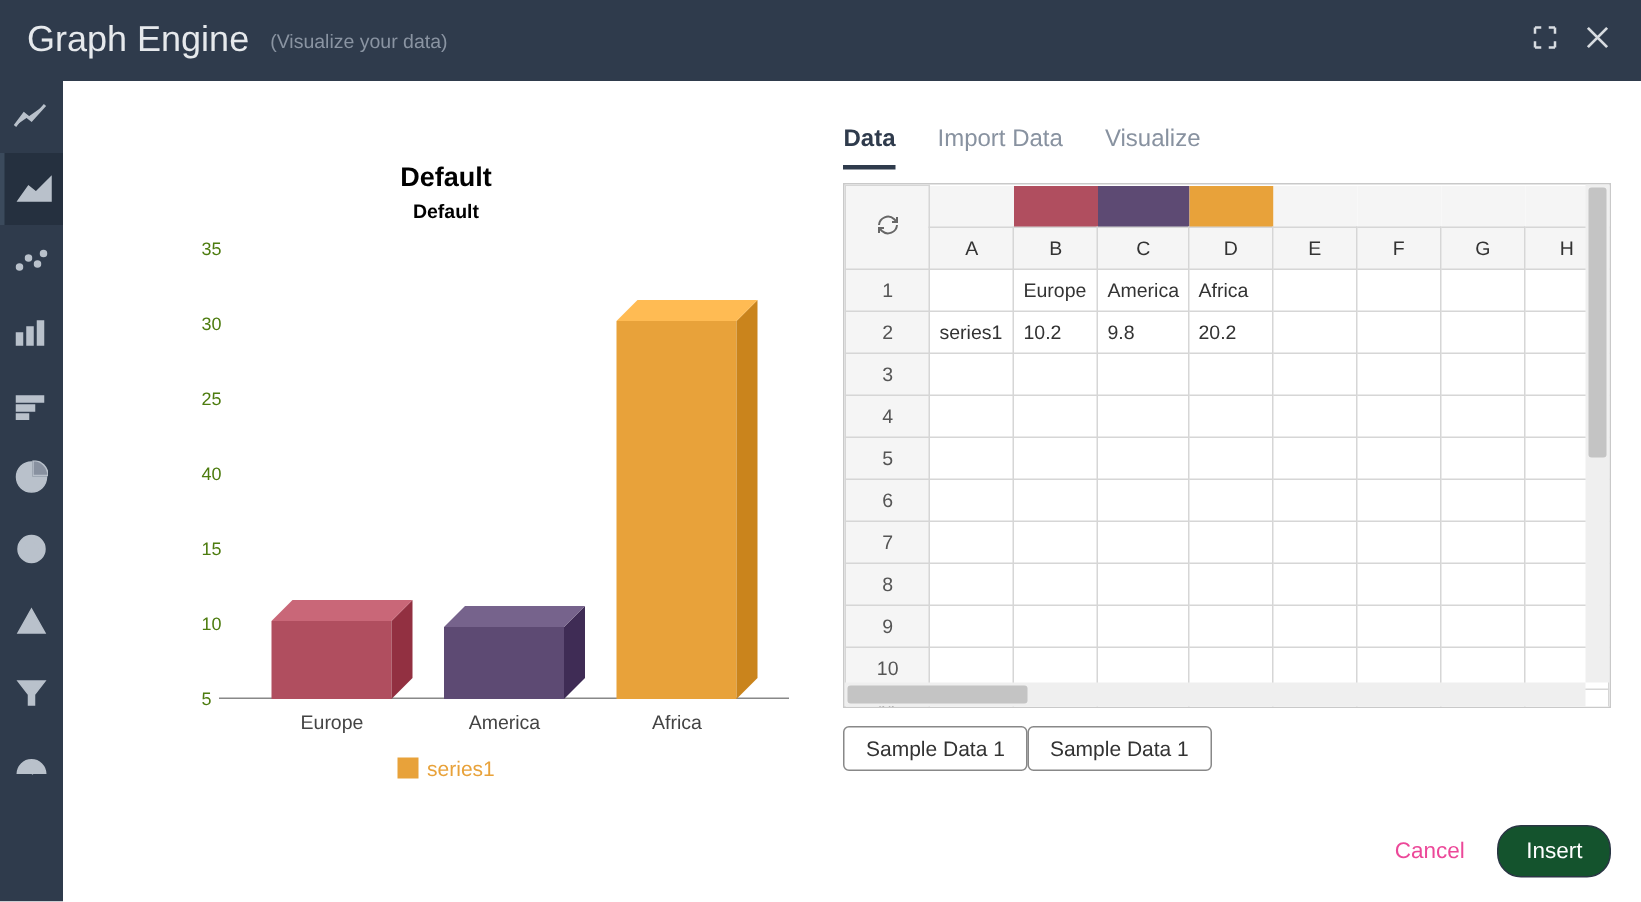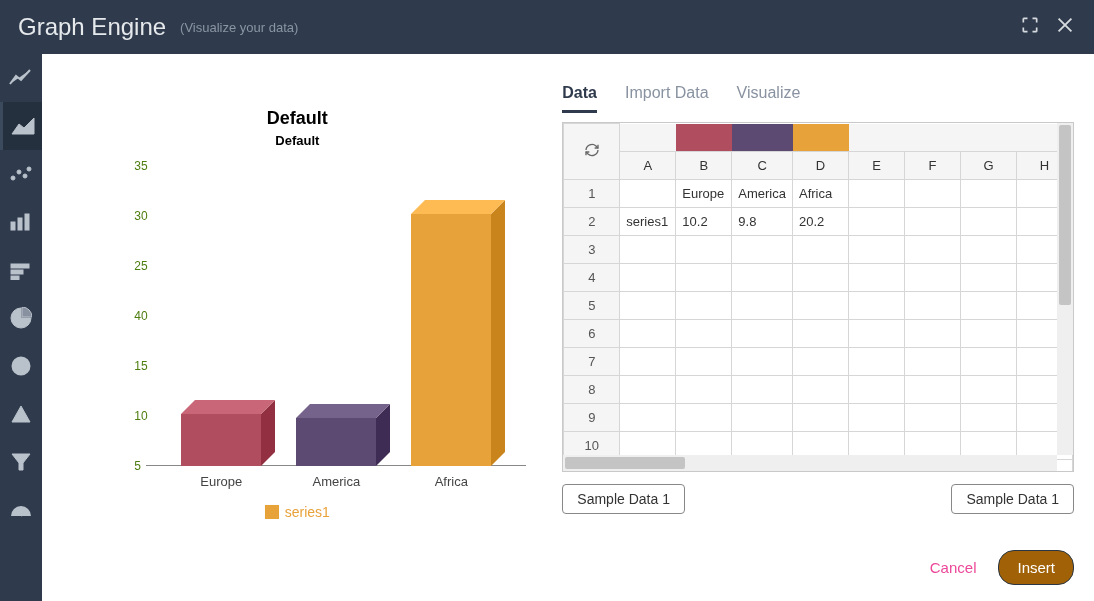--- a/index.html
+++ b/index.html
@@ -46,25 +46,25 @@
   table.sheet th, table.sheet td { border:1px solid #d6d6d6; height:28px; min-width:56px; padding:0 6px; text-align:left; background:#fff;}
   table.sheet th { background:#f5f5f5; font-weight:normal; text-align:center;}
   table.sheet th.rowhdr { background:#f5f5f5; text-align:center; color:#555; min-width:28px;}
   .colorstrip { height:10px; border:none !important;}
   .refresh-cell { width:40px; text-align:center;}
   .sheet-vscroll { position:absolute; right:0; top:0; bottom:16px; width:16px; background:#efefef;}
   .sheet-vscroll .thumb { position:absolute; left:2px; right:2px; top:2px; height:180px; background:#c4c4c4; border-radius:2px;}
   .sheet-hscroll { position:absolute; left:0; right:16px; bottom:0; height:16px; background:#efefef;}
   .sheet-hscroll .thumb { position:absolute; top:2px; bottom:2px; left:2px; width:120px; background:#c4c4c4; border-radius:2px;}
 
-  .sample-row { display:flex; gap:14px; margin-top:12px;justify-content:space-between;}
+  .sample-row { display:flex; margin-top:12px;}
   .btn-outline { border:1px solid #888; background:#fff; color:#333; font-size:14px; padding:6px 14px; border-radius:4px; cursor:pointer;}
   .footer-row { margin-top:auto; display:flex; justify-content:flex-end; align-items:center; gap:22px; padding-top:14px;}
   .link-cancel { color:#ec4899; font-size:15px; cursor:pointer;}
-  .btn-primary { background:#a16207; color:#fff; border:1px solid #2a3644; font-size:15px; padding:8px 18px; border-radius:16px; cursor:pointer;}
+  .btn-primary { background:#14532d; color:#fff; border:1px solid #2a3644; font-size:15px; padding:8px 18px; border-radius:16px; cursor:pointer;}
 </style>
 </head>
 <body>
 
 <div class="header">
   <span class="title">Graph Engine</span>
   <span class="subtitle">(Visualize your data)</span>
   <div class="hdr-icons">
     <span>
       <svg width="20" height="20" viewBox="0 0 24 24" fill="none" stroke-width="2">

